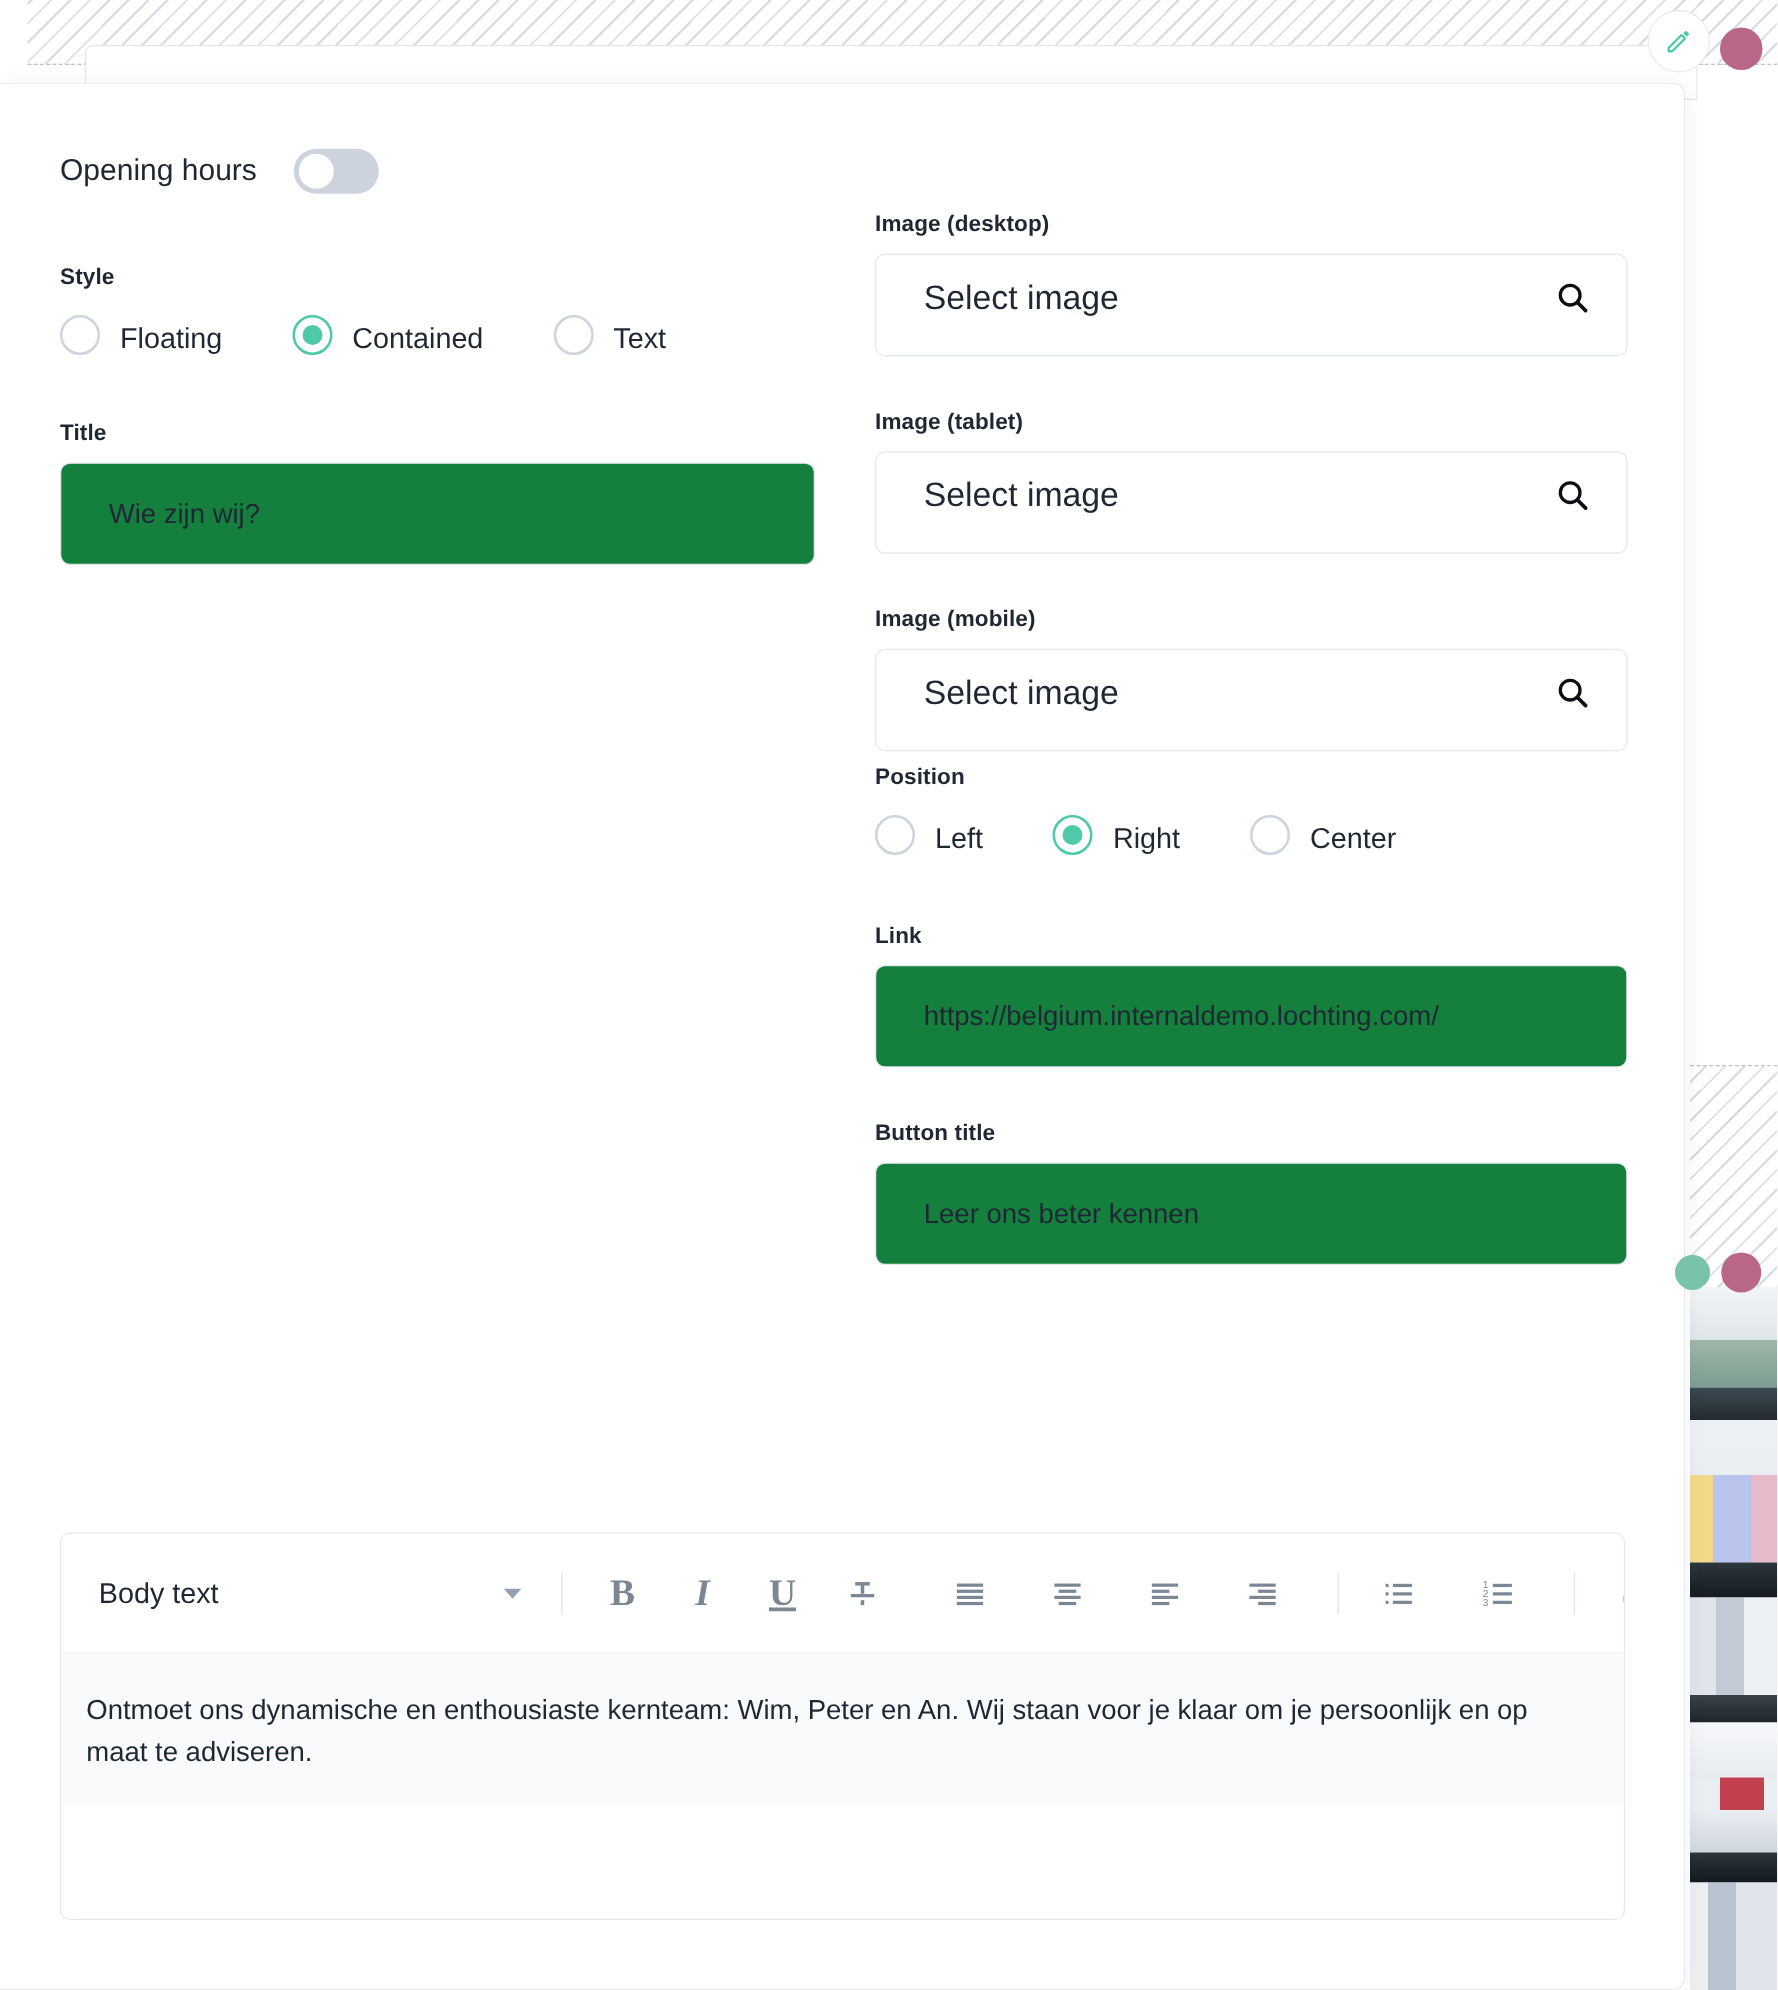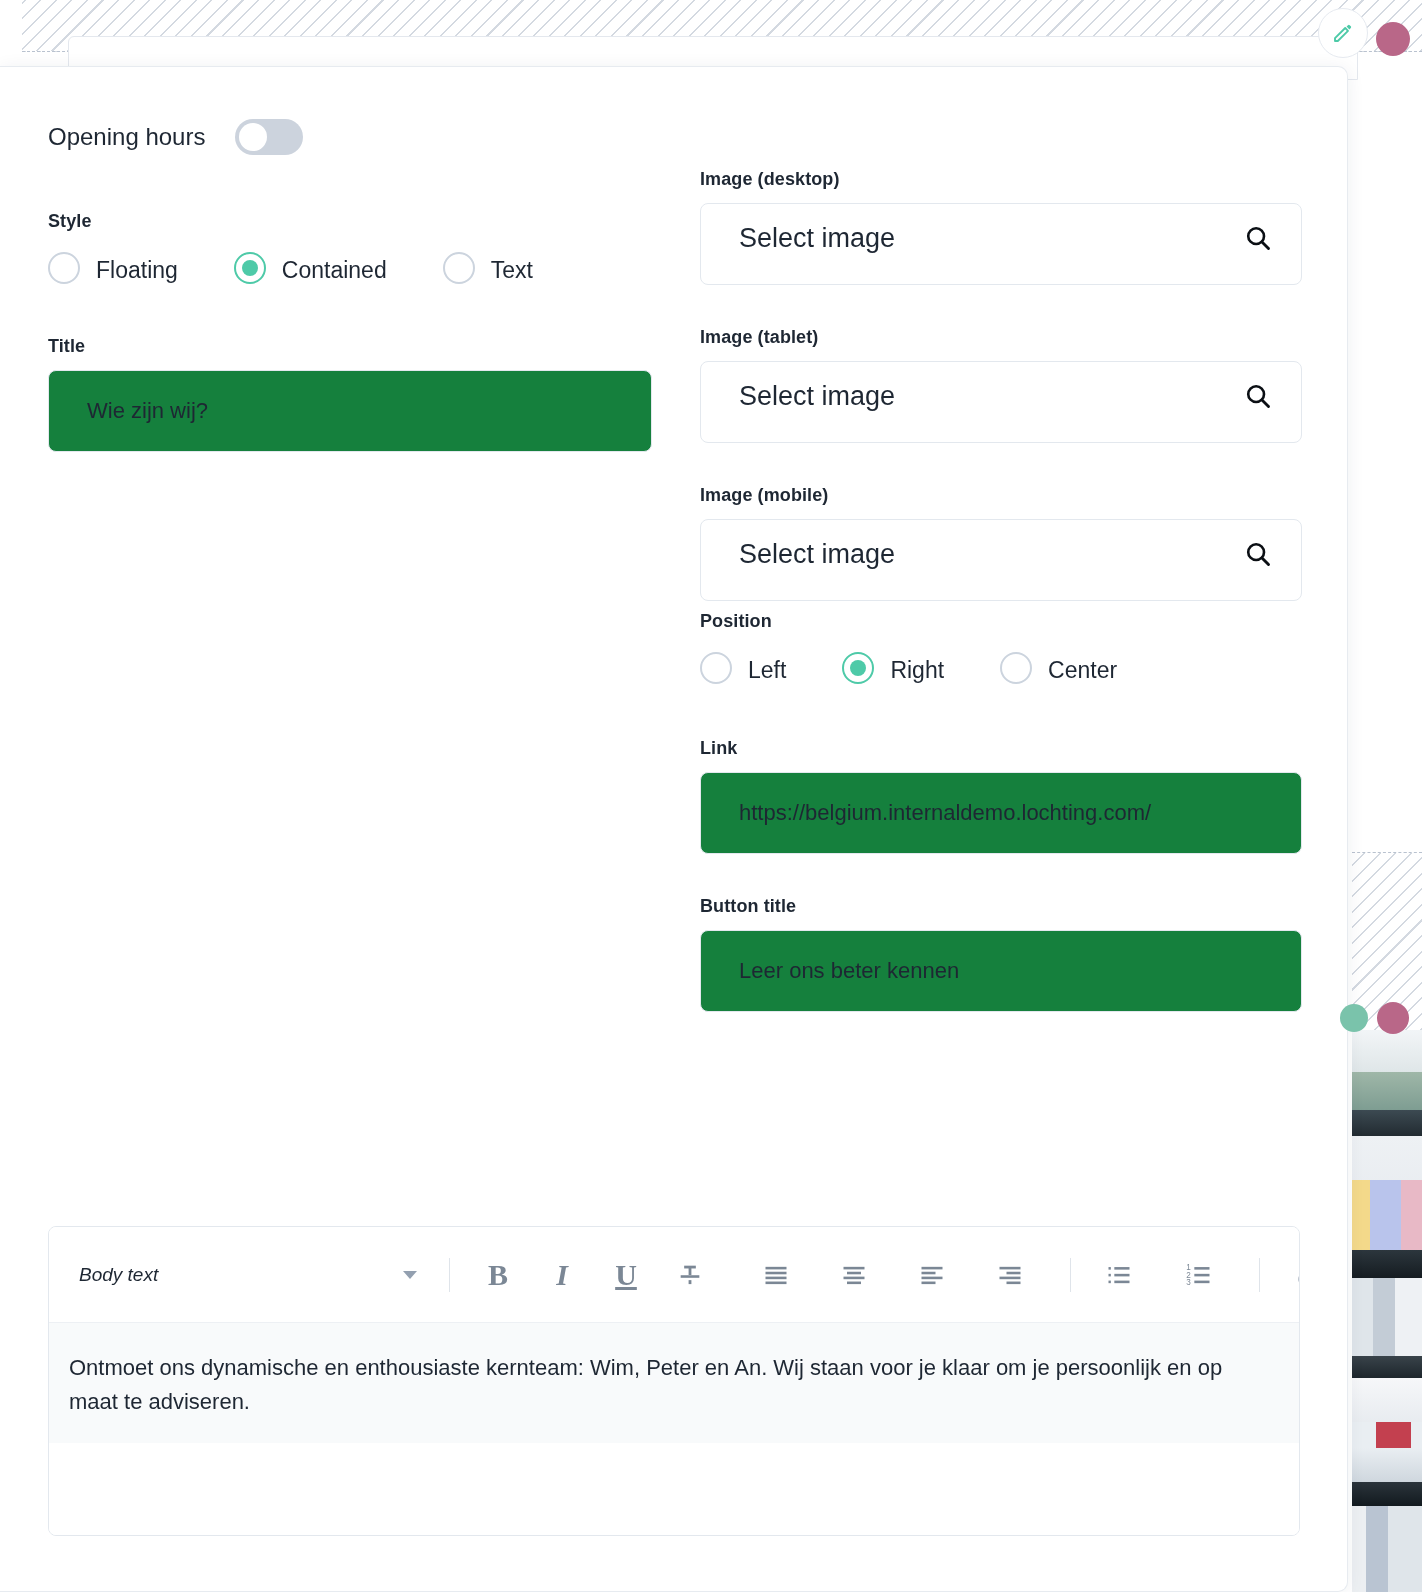--- a/index.html
+++ b/index.html
@@ -258,21 +258,21 @@
     padding: 0 26px 0 30px;
     border-bottom: 1px solid #edf0f4;
     background: #ffffff;
   }
   .style-select {
     display: flex;
     align-items: center;
     width: 348px;
     flex: 0 0 auto;
   }
-  .style-select .sname { font-size: 19px; color: #1e2733; flex: 1 1 auto; font-style: italic; }
+  .style-select .sname { font-size: 23px; color: #1e2733; flex: 1 1 auto; }
   .caret {
     width: 0; height: 0;
     border-left: 7px solid transparent;
     border-right: 7px solid transparent;
     border-top: 8px solid #93a0b0;
     margin-right: 10px;
   }
   .tb-sep {
     width: 1px;
     height: 34px;

